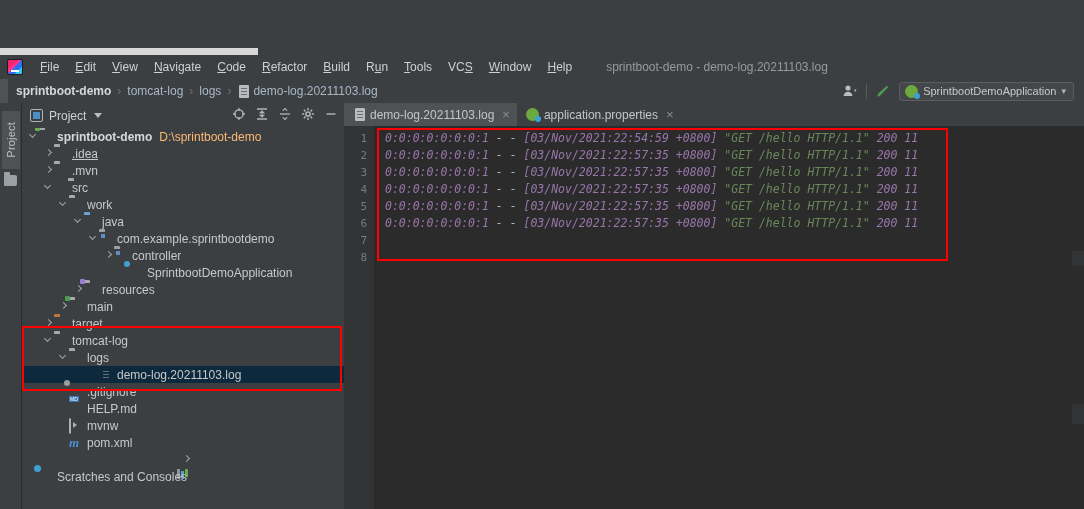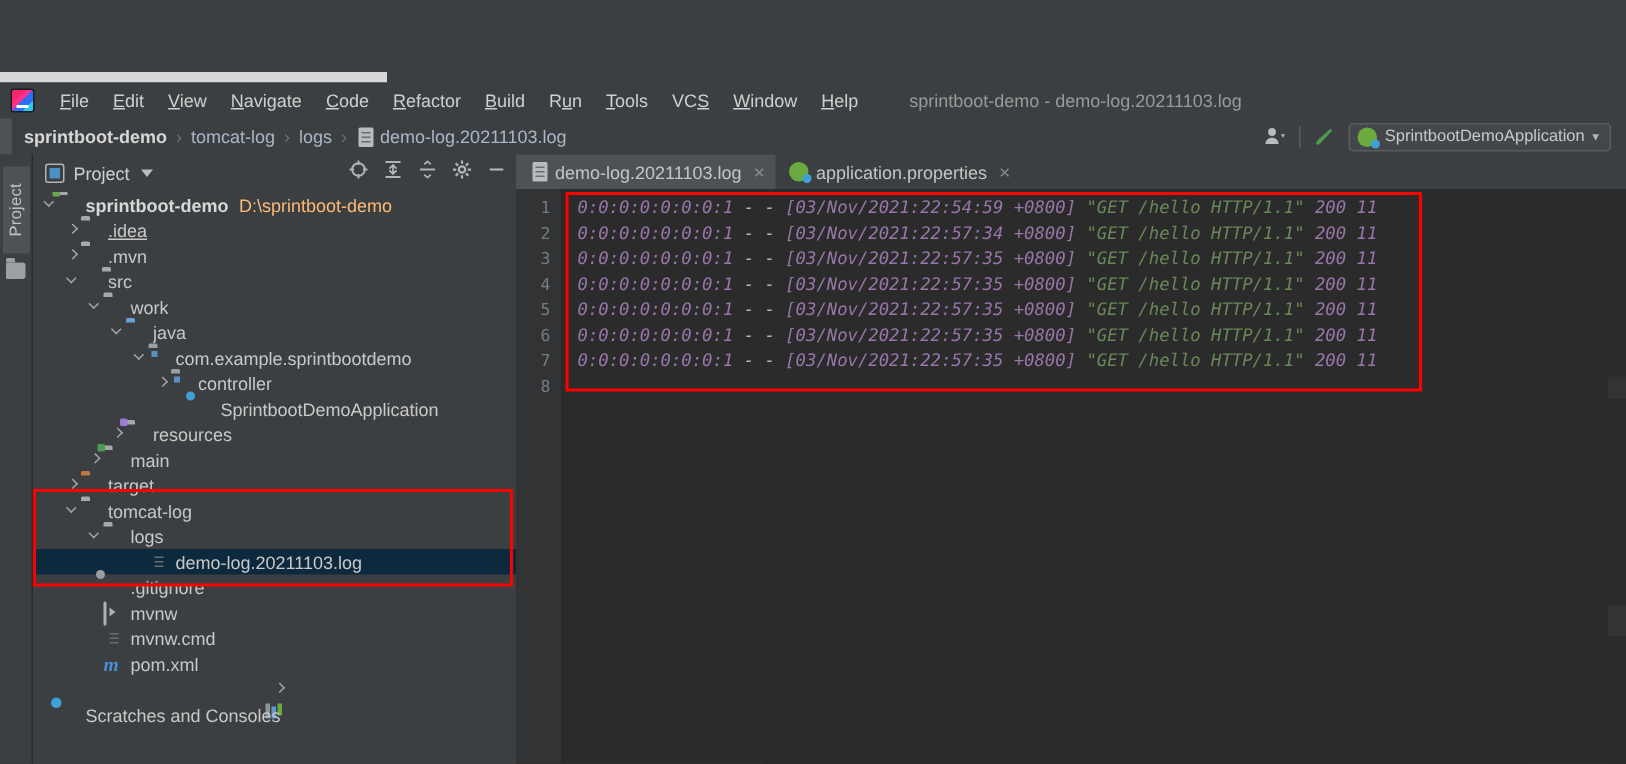--- a/index.html
+++ b/index.html
@@ -479,27 +479,27 @@
           <span class="icn"><span class="file-doc"></span></span>
           <span class="label">demo-log.20211103.log</span>
         </div>
         <div class="row" style="padding-left: 36px;">
           <span class="arrow "></span>
           <span class="icn"><span class="git-ico"></span></span>
           <span class="label">.gitignore</span>
         </div>
         <div class="row" style="padding-left: 36px;">
           <span class="arrow "></span>
+          <span class="icn"><span class="md-ico"></span></span>
+          <span class="label">HELP.md</span>
+        </div>
+        <div class="row" style="padding-left: 36px;">
+          <span class="arrow "></span>
           <span class="icn"><span class="sh-ico"></span></span>
           <span class="label">mvnw</span>
-        </div>
-        <div class="row" style="padding-left: 36px;">
-          <span class="arrow "></span>
-          <span class="icn"><span class="file-doc"></span></span>
-          <span class="label">mvnw.cmd</span>
         </div>
         <div class="row" style="padding-left: 36px;">
           <span class="arrow "></span>
           <span class="icn"><span class="m-ico">m</span></span>
           <span class="label">pom.xml</span>
         </div>
         <div class="row" style="padding-left: 6px; flex-direction: column;">
           <span class="arrow right"></span>
           <span class="icn"><span class="lib-ico"></span></span>
           <span class="label">External Libraries</span>
@@ -534,21 +534,20 @@
           <div>2</div>
           <div>3</div>
           <div>4</div>
           <div>5</div>
           <div>6</div>
           <div>7</div>
           <div>8</div>
         </div>
       <div class="code-lines" id="code-lines">
           <div class="ln"><span class="c-ip">0:0:0:0:0:0:0:1</span><span class="c-dash"> - - </span><span class="c-date">[03/Nov/2021:22:54:59 +0800]</span><span class="c-dash"> </span><span class="c-str">"GET /hello HTTP/1.1"</span><span class="c-dash"> </span><span class="c-num">200</span><span class="c-dash"> </span><span class="c-num">11</span></div>
-          <div class="ln"><span class="c-ip">0:0:0:0:0:0:0:1</span><span class="c-dash"> - - </span><span class="c-date">[03/Nov/2021:22:57:34 +0800]</span><span class="c-dash"> </span><span class="c-str">"GET /hello HTTP/1.1"</span><span class="c-dash"> </span><span class="c-num">200</span><span class="c-dash"> </span><span class="c-num">11</span></div>
           <div class="ln"><span class="c-ip">0:0:0:0:0:0:0:1</span><span class="c-dash"> - - </span><span class="c-date">[03/Nov/2021:22:57:35 +0800]</span><span class="c-dash"> </span><span class="c-str">"GET /hello HTTP/1.1"</span><span class="c-dash"> </span><span class="c-num">200</span><span class="c-dash"> </span><span class="c-num">11</span></div>
           <div class="ln"><span class="c-ip">0:0:0:0:0:0:0:1</span><span class="c-dash"> - - </span><span class="c-date">[03/Nov/2021:22:57:35 +0800]</span><span class="c-dash"> </span><span class="c-str">"GET /hello HTTP/1.1"</span><span class="c-dash"> </span><span class="c-num">200</span><span class="c-dash"> </span><span class="c-num">11</span></div>
           <div class="ln"><span class="c-ip">0:0:0:0:0:0:0:1</span><span class="c-dash"> - - </span><span class="c-date">[03/Nov/2021:22:57:35 +0800]</span><span class="c-dash"> </span><span class="c-str">"GET /hello HTTP/1.1"</span><span class="c-dash"> </span><span class="c-num">200</span><span class="c-dash"> </span><span class="c-num">11</span></div>
           <div class="ln"><span class="c-ip">0:0:0:0:0:0:0:1</span><span class="c-dash"> - - </span><span class="c-date">[03/Nov/2021:22:57:35 +0800]</span><span class="c-dash"> </span><span class="c-str">"GET /hello HTTP/1.1"</span><span class="c-dash"> </span><span class="c-num">200</span><span class="c-dash"> </span><span class="c-num">11</span></div>
           <div class="ln"><span class="c-ip">0:0:0:0:0:0:0:1</span><span class="c-dash"> - - </span><span class="c-date">[03/Nov/2021:22:57:35 +0800]</span><span class="c-dash"> </span><span class="c-str">"GET /hello HTTP/1.1"</span><span class="c-dash"> </span><span class="c-num">200</span><span class="c-dash"> </span><span class="c-num">11</span></div>
         </div>
     </div>
 
     <div class="editor-rightbar">
       <div class="er-band" style="top:125px;height:15px;"></div>

